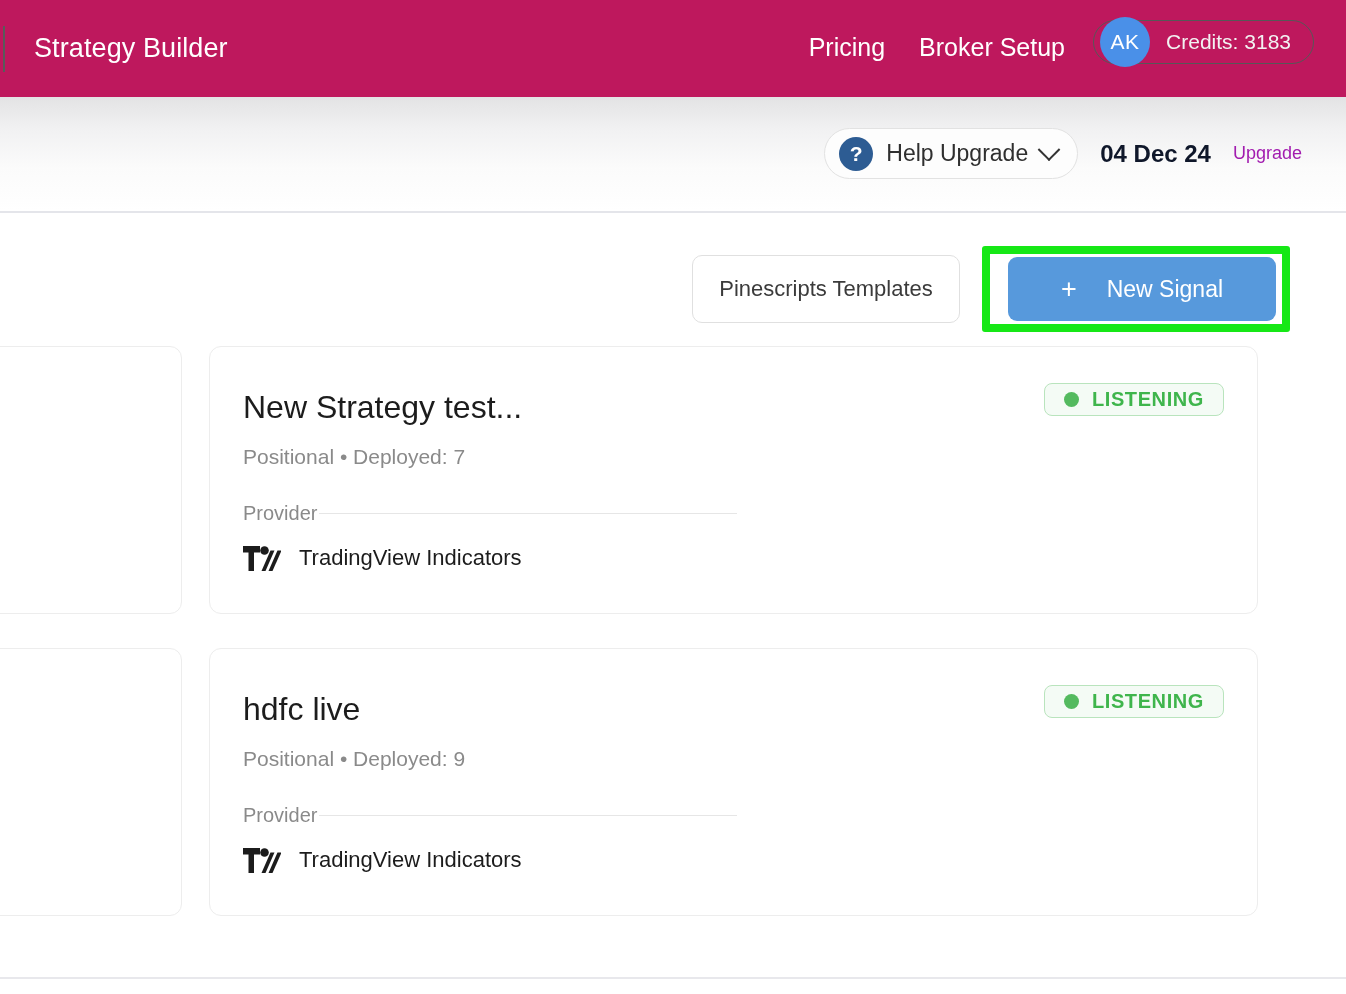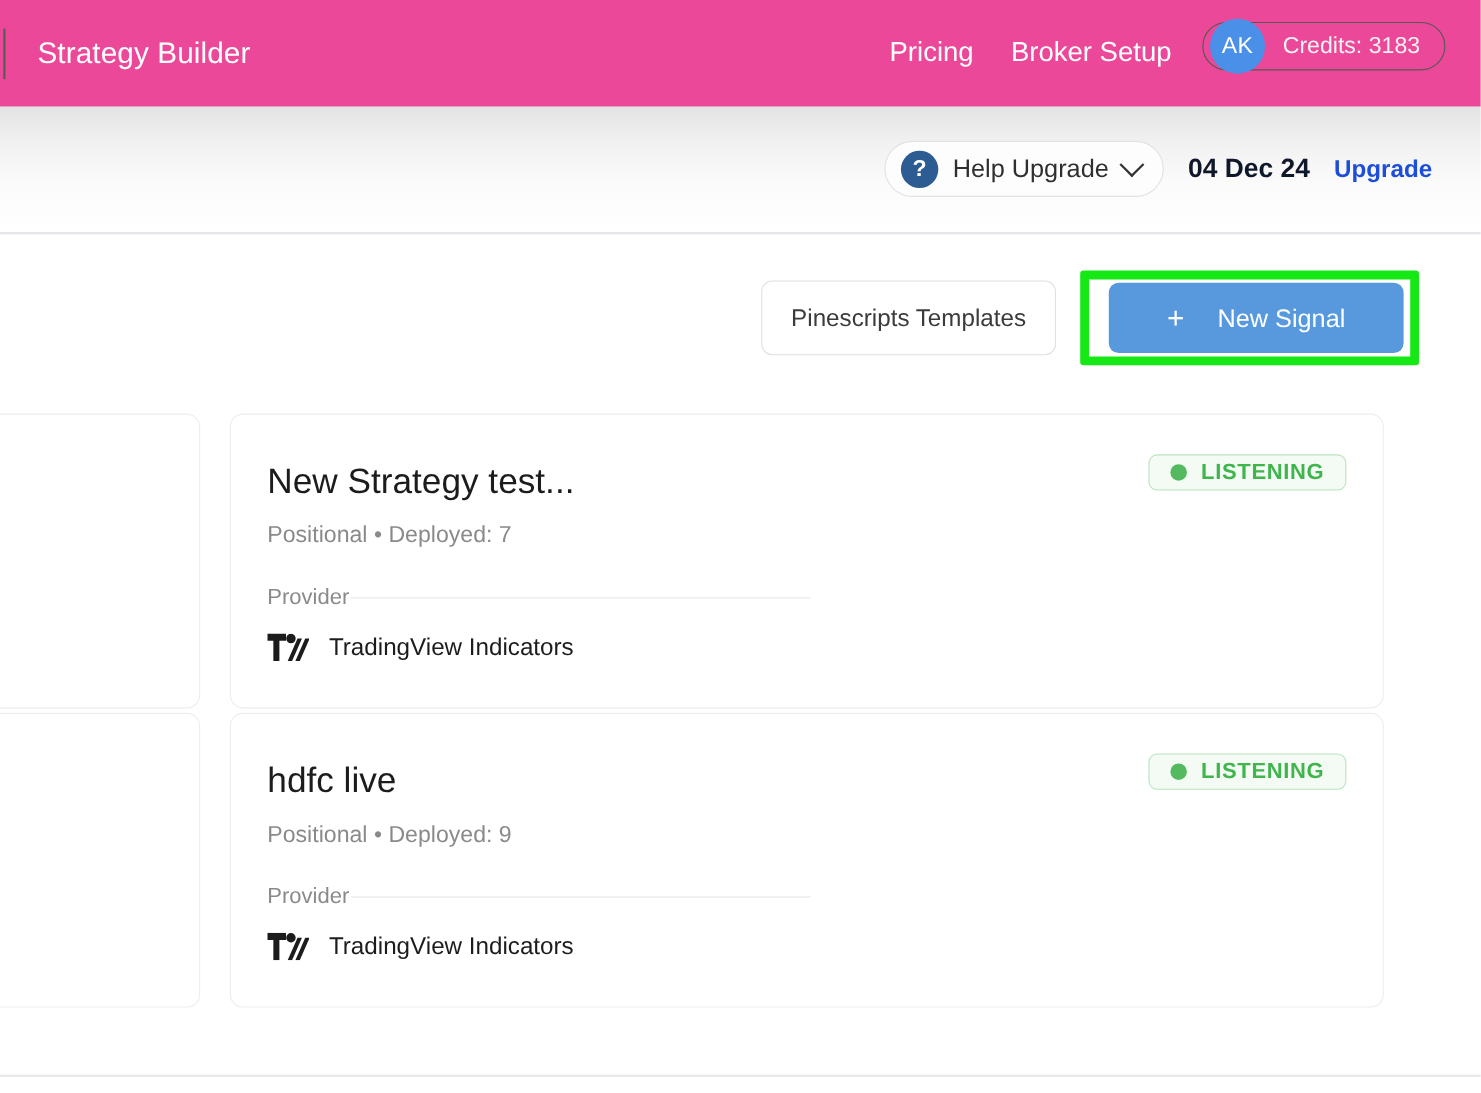--- a/index.html
+++ b/index.html
@@ -11,21 +11,21 @@
     font-family: "Liberation Sans", sans-serif;
     -webkit-font-smoothing: antialiased;
   }
 
   
   .topbar {
     position: absolute;
     top: 0; left: 0;
     width: 1346px;
     height: 97px;
-    background: #ec4899;
+    background: #be185d;
     display: flex;
     align-items: center;
   }
   .topbar-left-rule {
     position: absolute;
     left: 3px;
     top: 26px;
     width: 2px;
     height: 46px;
     background: #5a5a5a;
@@ -129,25 +129,24 @@
     border-bottom: 2.4px solid #333;
     transform: rotate(45deg) translate(-3px,-3px);
   }
   .date-text {
     font-size: 24px;
     font-weight: bold;
     color: #0f172a;
     white-space: nowrap;
   }
   .upgrade-link {
-    font-size: 22px;
-    color: #1d4ed8;
+    font-size: 18px;
+    color: #a21caf;
     text-decoration: none;
     white-space: nowrap;
-    font-weight: bold;
   }
 
   
   .actions {
     position: absolute;
     top: 246px;
     right: 56px;
     display: flex;
     align-items: center;
     gap: 0px;
@@ -197,21 +196,21 @@
 
   .card {
     position: absolute;
     background: #ffffff;
     border: 1px solid #ededed;
     border-radius: 12px;
   }
   .card-main { left: 209px; width: 1049px; height: 268px; }
   .card-cut  { left: -118px; width: 300px;  height: 268px; }
 
-  .row-1 { top: 0px; margin-top: 30px; }
+  .row-1 { top: 0px; }
   .row-2 { top: 302px; }
 
   .card-title {
     position: absolute;
     left: 33px; top: 42px;
     font-size: 32px;
     color: #1c1c1c;
     white-space: nowrap;
   }
   .card-meta {

